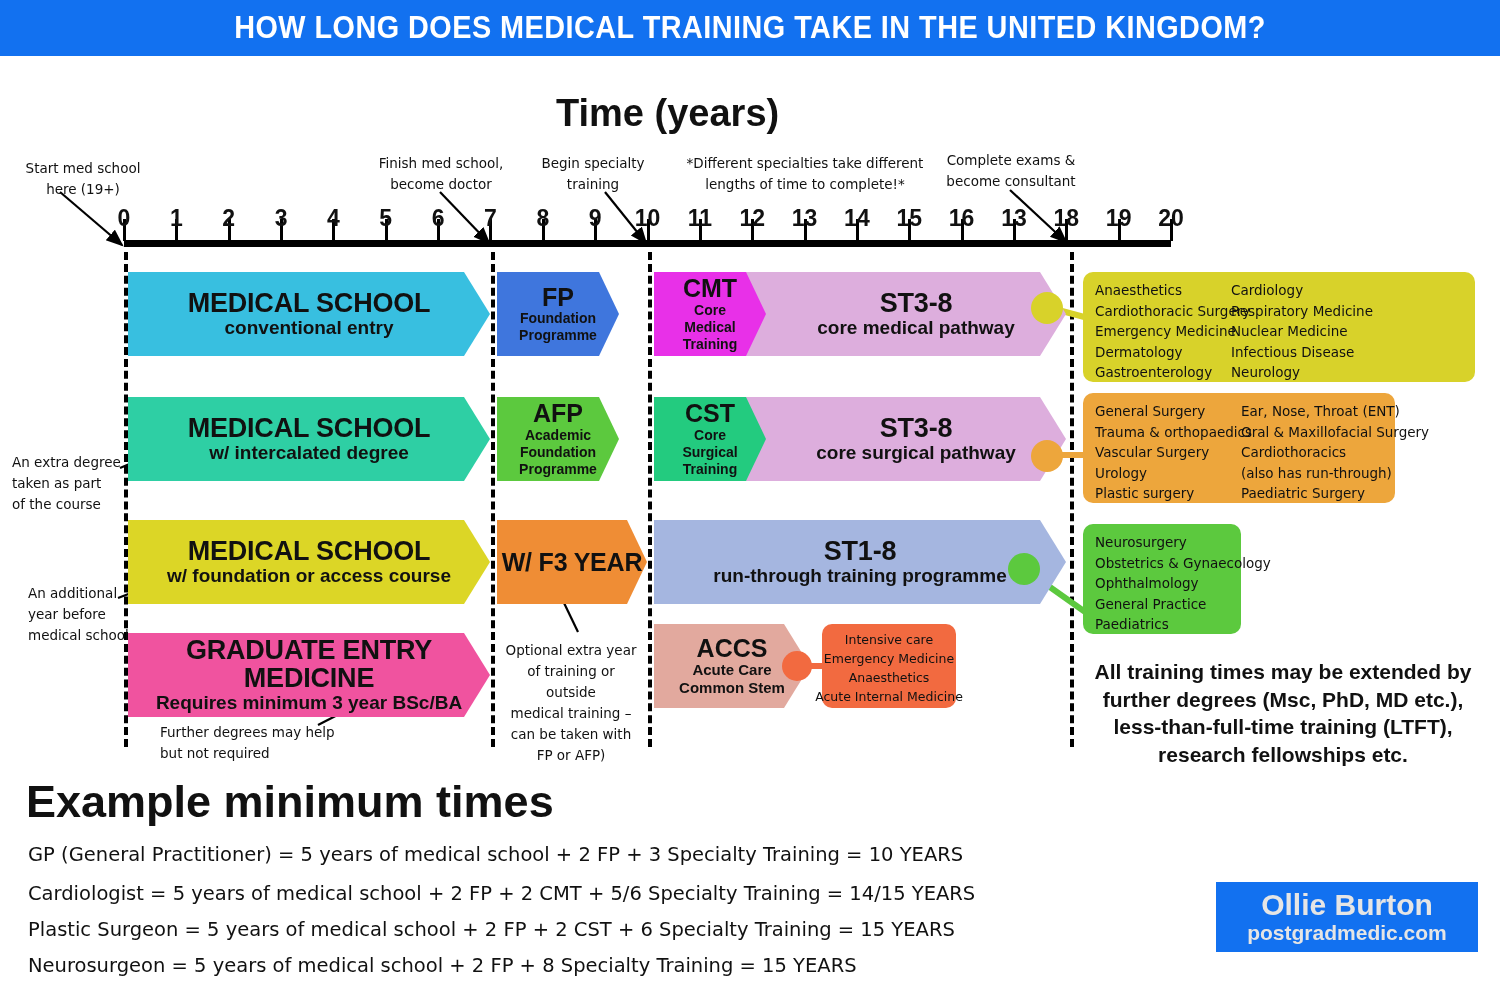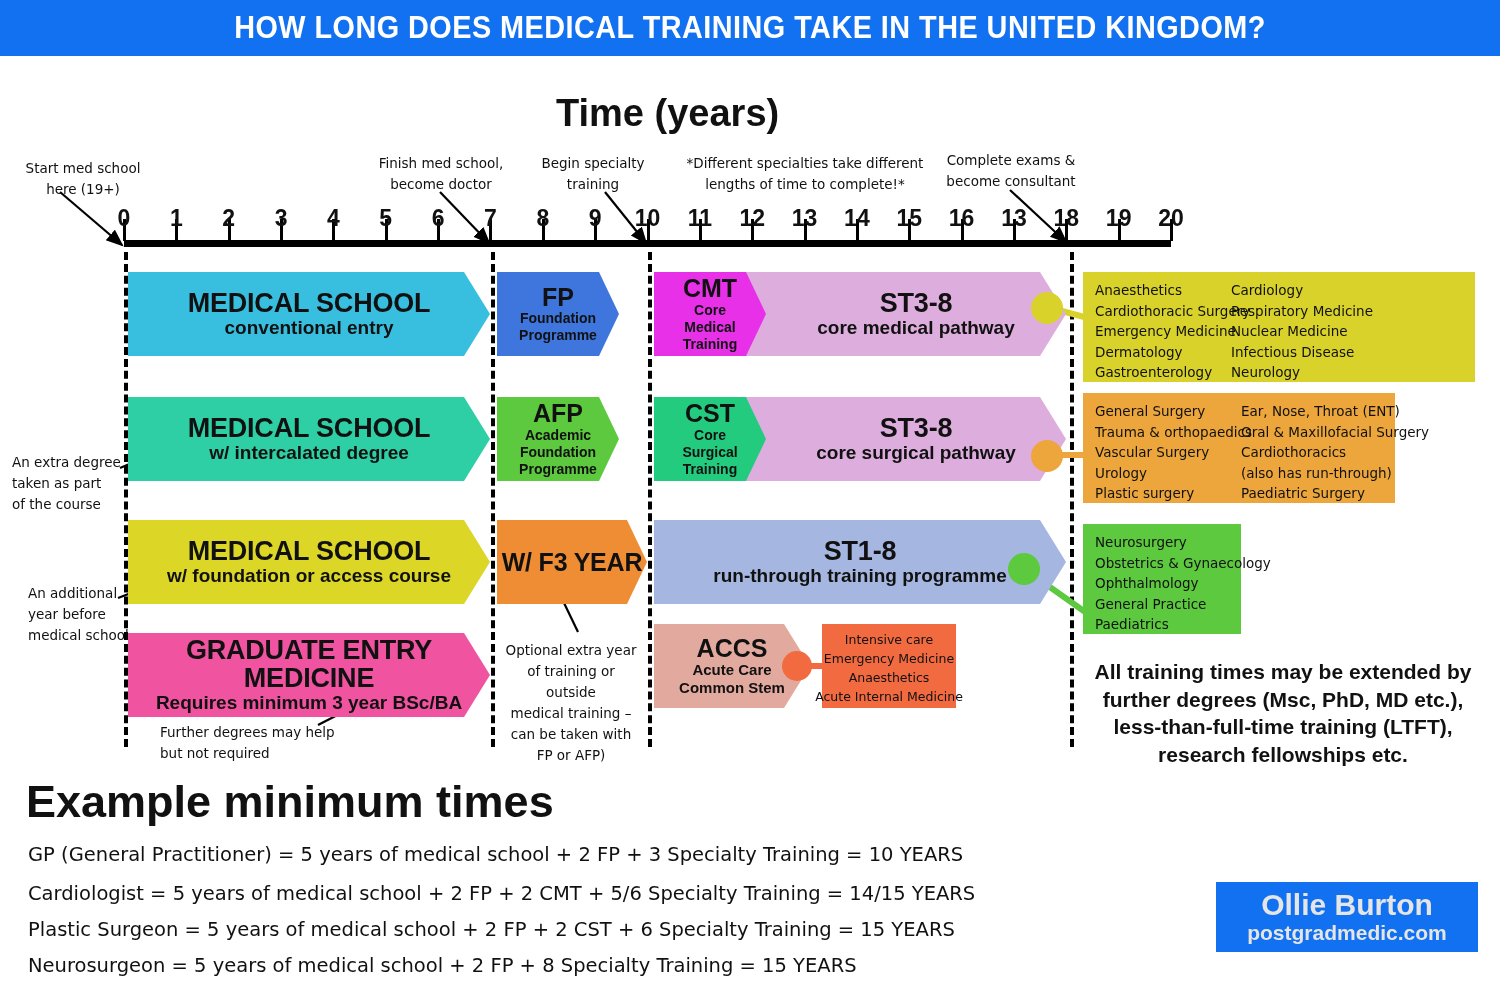--- a/index.html
+++ b/index.html
@@ -65,21 +65,21 @@
   }
   .bar .t1 { font-weight: bold; font-size: 27px; line-height: 1.05; letter-spacing: -0.2px;}
   .bar .t2 { font-weight: bold; font-size: 19px; line-height: 1.15; }
   .bar .s1 { font-weight: bold; font-size: 25px; line-height: 1.05; }
   .bar .s2 { font-weight: bold; font-size: 14px; line-height: 1.22; }
 
   .chev  { clip-path: polygon(0 0, calc(100% - 26px) 0, 100% 50%, calc(100% - 26px) 100%, 0 100%); }
   .chevS { clip-path: polygon(0 0, calc(100% - 20px) 0, 100% 50%, calc(100% - 20px) 100%, 0 100%); }
 
   
-  .specbox { position: absolute; padding: 8px 10px 6px 12px; }
+  .specbox { position: absolute; padding: 8px 10px 6px 12px; border-radius: 10px; }
   .specbox .cols { display: flex; }
   .specbox .col { display: flex; flex-direction: column; }
   .specbox .item {
     font-family: "DejaVu Sans", sans-serif; font-size: 13.5px; color: #111;
     line-height: 1.52; white-space: nowrap;
   }
   .dot { position: absolute; border-radius: 50%; }
 
   
   #example-heading { position: absolute; left: 26px; top: 776px; font-size: 45px; font-weight: bold; color:#111; }

